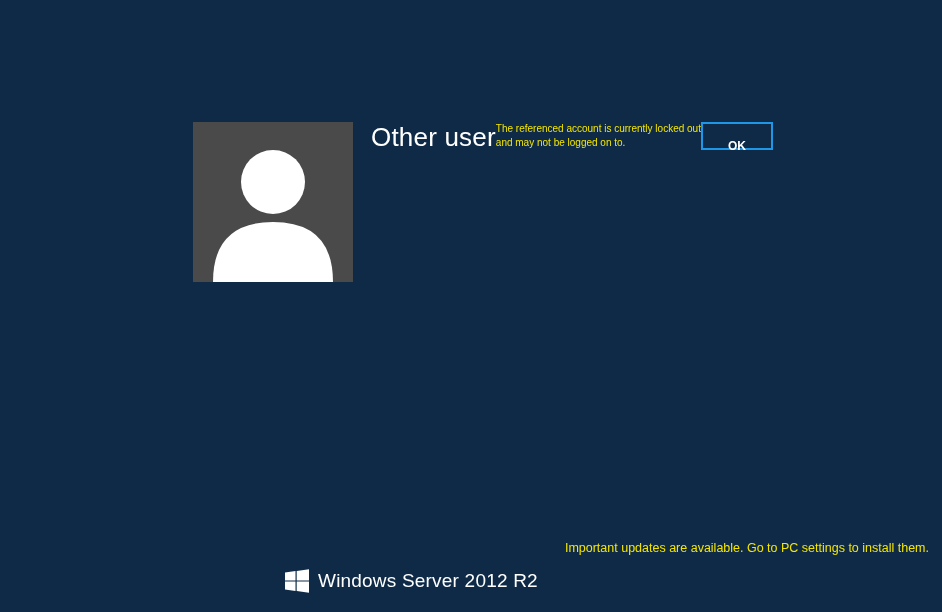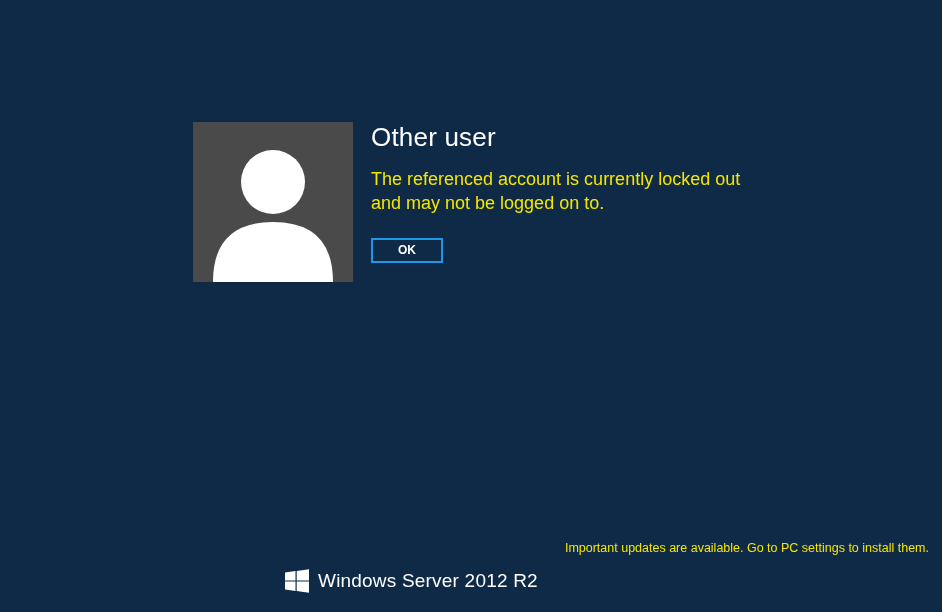--- a/index.html
+++ b/index.html
@@ -31,50 +31,50 @@
       justify-content: center;
       overflow: hidden;
       margin-right: 18px;
     }
     .avatar-tile svg {
       width: 160px;
       height: 160px;
     }
     .login-text-col {
       display: flex;
-      flex-direction: column;
+      flex-direction: row;
     }
     .user-title {
       color: #ffffff;
       font-size: 26px;
       font-weight: 300;
       margin-top: 0;
       margin-bottom: 14px;
       letter-spacing: 0.2px;
     }
     .error-message {
       color: #f5e600;
-      font-size: 18px;
+      font-size: 10px;
       line-height: 1.35;
       margin-bottom: 22px;
       white-space: pre-line;
     }
     .ok-button {
       width: 72px;
       height: 25px;
       background-color: #0e2a47;
       border: 2px solid #1f97e8;
       color: #ffffff;
       font-size: 12px;
       font-weight: 600;
       font-family: inherit;
       cursor: pointer;
       text-align: center;
       line-height: 21px;
-      padding: 0;
+      padding: 12px;
     }
     .update-notice {
       position: absolute;
       right: 13px;
       bottom: 55px;
       text-align: right;
       color: #f5e600;
       font-size: 12.5px;
       line-height: 1.4;
     }

